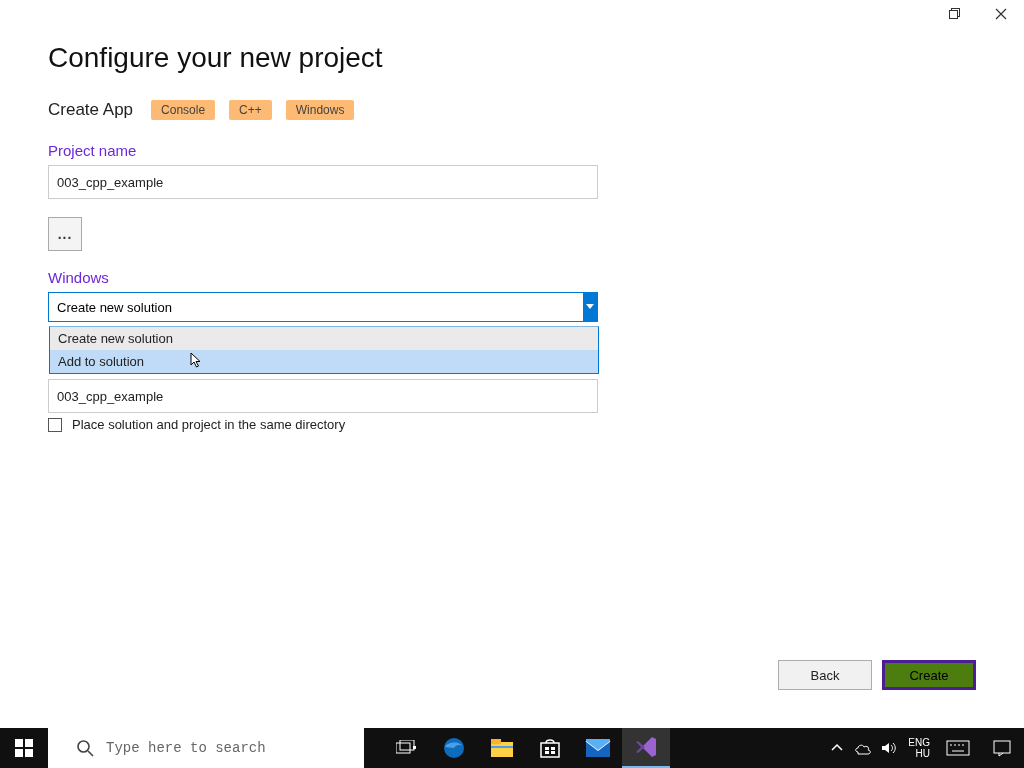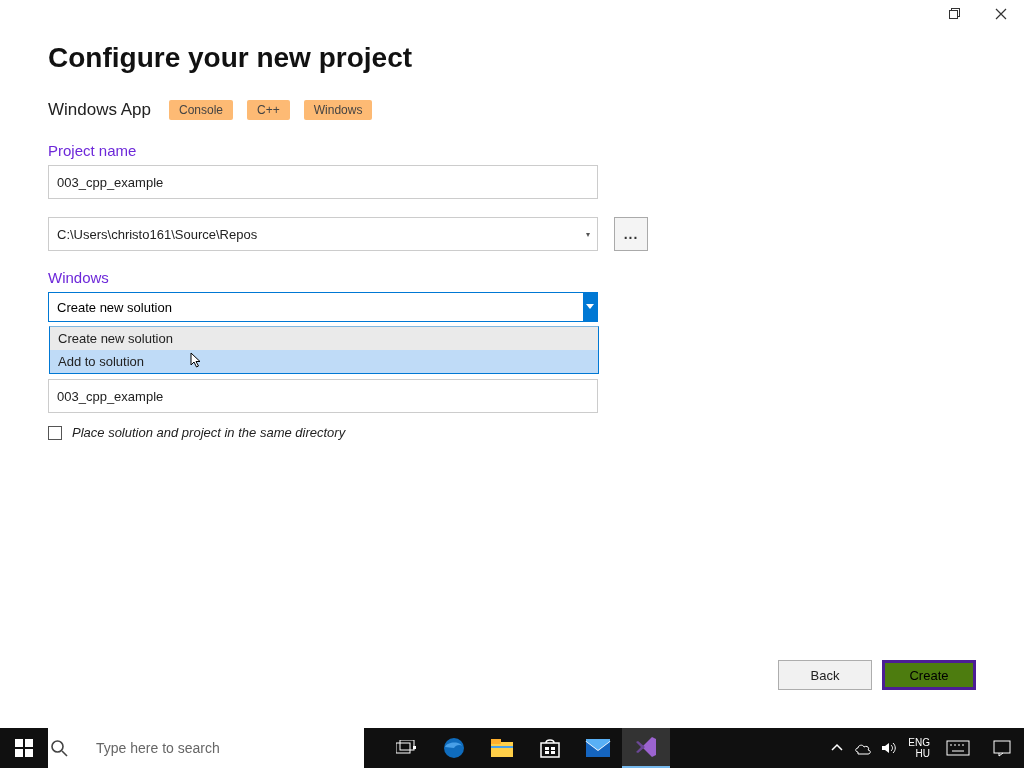--- a/index.html
+++ b/index.html
@@ -6,21 +6,21 @@
   html, body { width: 1024px; height: 768px; overflow: hidden; font-family: "Segoe UI", Arial, sans-serif; background: #fff; color: #000; }
   .wrap { position: relative; width: 1024px; height: 768px; }
 
   
   .titlebar { position: absolute; top: 0; right: 0; height: 32px; display: flex; }
   .titlebtn { width: 46px; height: 28px; display: flex; align-items: center; justify-content: center; }
   .titlebtn svg { stroke: #333; }
 
   
   .content { position: absolute; left: 48px; top: 42px; right: 48px; bottom: 120px; }
-  .h1 { font-size: 28px; font-weight: 700; color: #111; margin-bottom: 26px; }
+  .h1 { font-size: 28px; font-weight: 400; color: #111; margin-bottom: 26px; }
   .subtitle-row { display: flex; align-items: center; gap: 14px; margin-bottom: 22px; }
   .subtitle { font-size: 17px; font-weight: 400; color: #222; margin-right: 4px;}
   .tag { background: #fdba74; color: #444; font-size: 12px; padding: 3px 10px; border-radius: 2px; }
 
   .field-label { font-size: 15px; color: #6d28d9; margin-bottom: 6px; }
   .group { margin-bottom: 18px; }
 
   .textbox { width: 550px; height: 34px; border: 1px solid #ccc; padding: 0 8px; font-size: 13px; color: #222; background: #fff; display: flex; align-items: center; }
 
   .location-row { display: flex; align-items: center; gap: 16px; }
@@ -35,32 +35,32 @@
   .solution-combo .dropbtn svg { fill:#fff; }
 
   .dropdown { position:absolute; left:0; top:33px; width:550px; border:1px solid #0078d4; border-top:1px solid #7fb7e0; background:#fff; z-index:5; }
   .dropdown .opt { padding: 4px 8px; font-size:13px; color:#222; }
   .dropdown .opt.first { background:#eaeaea; }
   .dropdown .opt.hover { background:#bfdbf7; position:relative;padding-left:8px; }
   .cursor { position:absolute; left:140px; top:2px; pointer-events:none; }
 
   
   .soln-name-box { width:550px; height:34px; border:1px solid #ccc; padding:0 8px; font-size:13px; color:#222; display:flex; align-items:center; margin-top: 57px; }
-  .chk-row { display:flex; align-items:center; gap:10px; margin-top:12px; font-size:13px; color:#222;font-style:italic;}
+  .chk-row { display:flex; align-items:center; gap:10px; margin-top:4px; font-size:13px; color:#222;}
   .chk { width:14px; height:14px; border:1px solid #555; background:#fff; display:inline-block; }
 
   
   .footer { position:absolute; right:48px; bottom:78px; display:flex; gap:10px; }
   .btn { width:94px; height:30px; font-size:13px; display:flex; align-items:center; justify-content:center; border:1px solid #adadad; background:#f1f1f1; color:#222;}
   .btn.primary { background:#4d7c0f; border:3px solid #4c1d95; color:#000; }
 
   
   .taskbar { position:absolute; left:0; right:0; bottom:0; height:40px; background:#101010; display:flex; align-items:stretch; color:#fff; }
   .startbtn { width:48px; display:flex; align-items:center; justify-content:center; }
-  .searchbox { width:316px; background:#fff; color:#999; display:flex; align-items:center; padding:0 2px; gap:28px; font-size:14px; }
+  .searchbox { width:316px; background:#fff; color:#999; display:flex; align-items:center; padding:0 28px; gap:12px; font-size:14px;font-family:Liberation Mono, monospace; }
   .searchbox .txt { color:#666; }
   .taskgap { width:18px; }
   .ticon { width:48px; display:flex; align-items:center; justify-content:center; }
   .ticon.active { background:#333; border-bottom:2px solid #76b9ed; box-sizing:border-box; }
   .tray { margin-left:auto; display:flex; align-items:center; height:100%; }
   .trayicon { width:26px; display:flex; align-items:center; justify-content:center; height:100%; }
   .lang { font-size:10px; line-height:11px; padding:0 6px; display:flex; flex-direction:column; justify-content:center; align-items:flex-end; color:#fff; }
   .notif { width:44px; display:flex; align-items:center; justify-content:center; }
   svg { display:block; }
 </style>
@@ -79,37 +79,33 @@
     <svg width="12" height="12" viewBox="0 0 12 12">
           <path d="M1 1 L11 11 M11 1 L1 11" stroke="#333" stroke-width="1.2"></path>
         </svg>
   </div>
 </div>
 
 <div class="content">
   <div class="h1">Configure your new project</div>
 
   <div class="subtitle-row">
-    <div class="subtitle">Windows App</div>
+    <div class="subtitle">Create App</div>
     <span class="tag">Console</span>
     <span class="tag">C++</span>
     <span class="tag">Windows</span>
   </div>
 
   <div class="group">
     <div class="field-label">Project name</div>
     <div class="textbox">003_cpp_example</div>
   </div>
 
   <div class="group">
     <div class="location-row">
-      <div class="combo">
-        <div class="val">C:\Users\christo161\Source\Repos</div>
-        <div class="arrow">▾</div>
-      </div>
       <div class="browse-btn">...</div>
     </div>
   </div>
 
   <div class="group" style="position:relative;">
     <div class="field-label">Windows</div>
     <div class="solution-combo">
       <div class="val">Create new solution</div>
       <div class="dropbtn">
         <svg width="8" height="6" viewBox="0 0 8 6">

